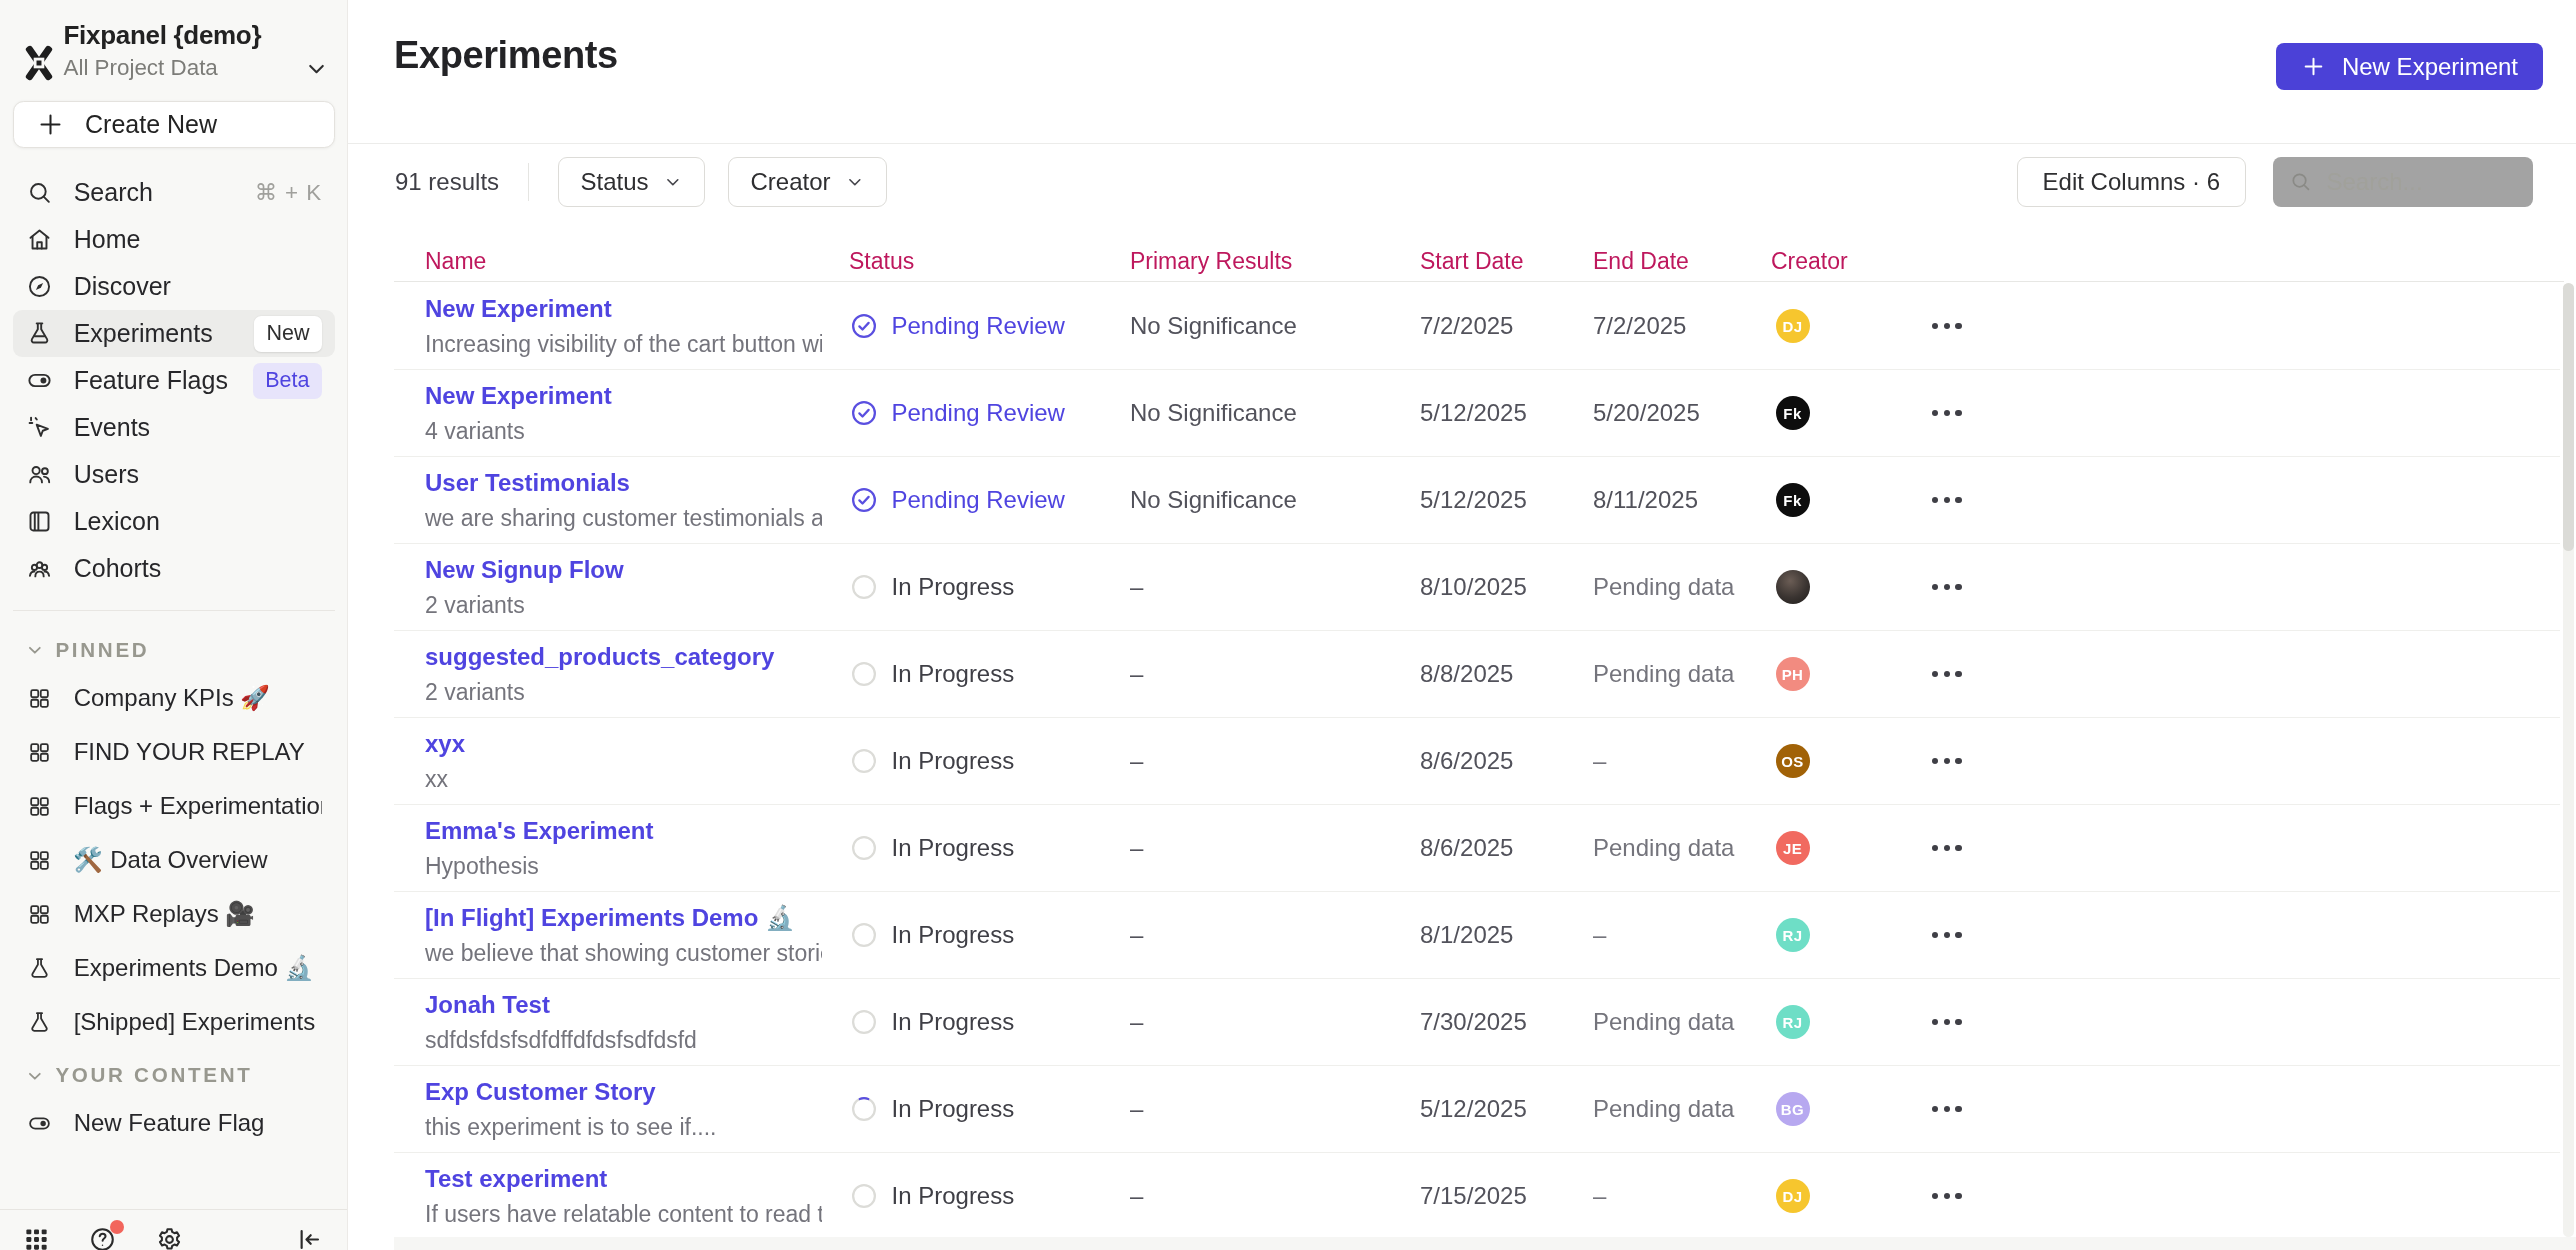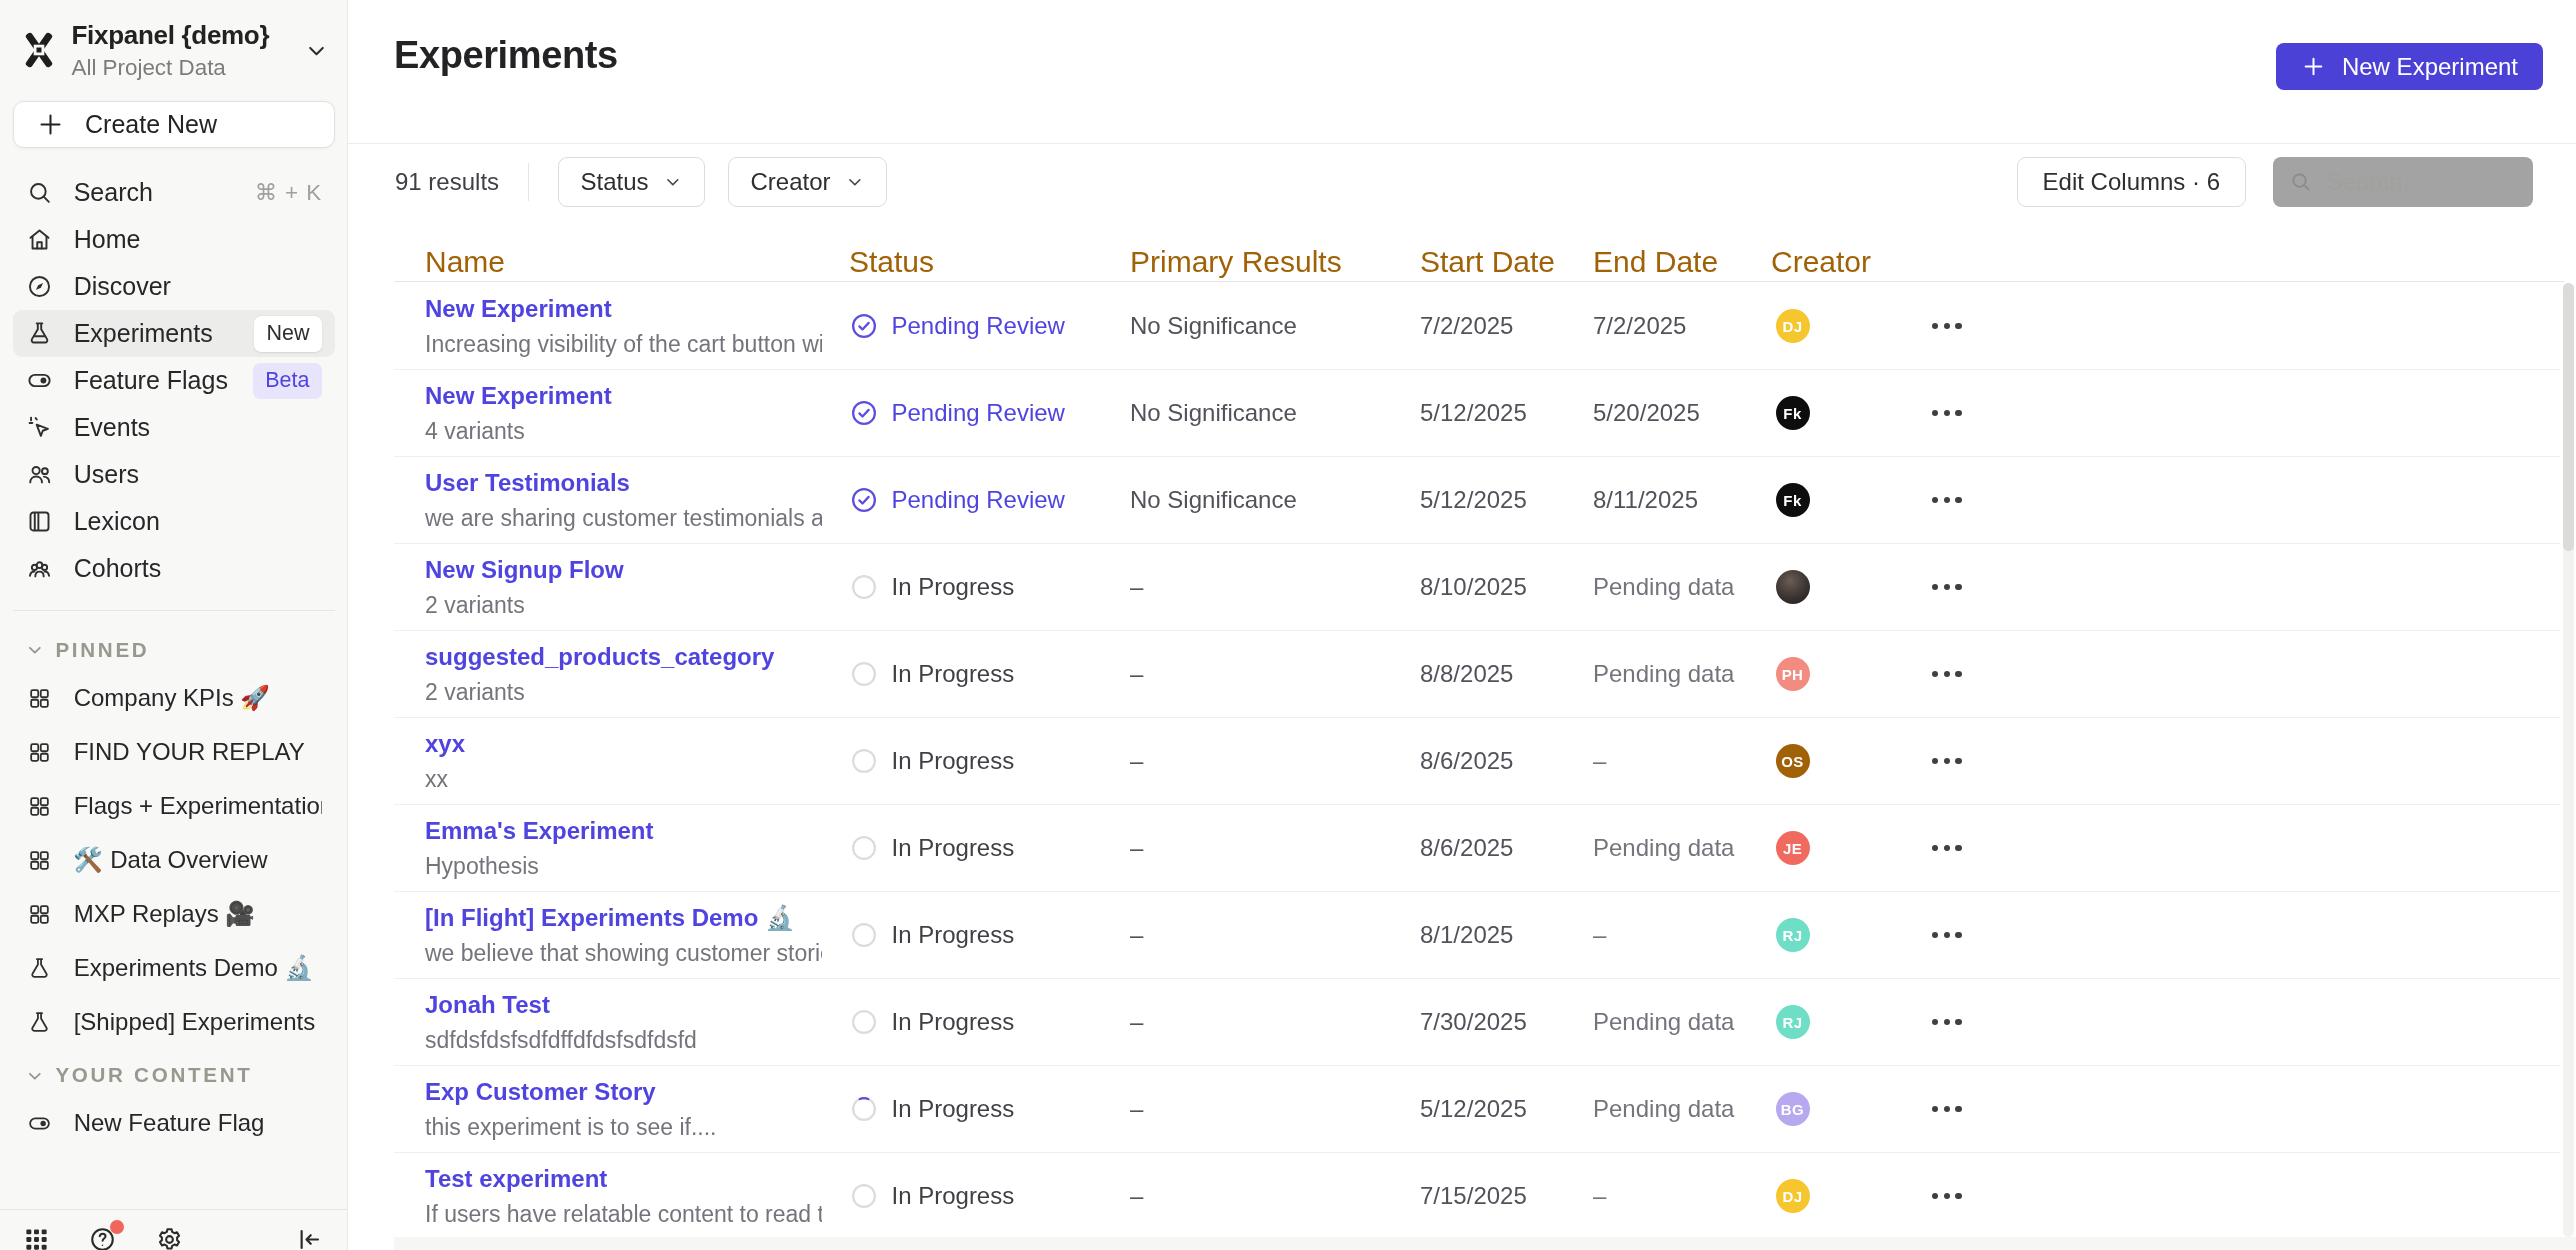--- a/index.html
+++ b/index.html
@@ -8,21 +8,21 @@
   }
   *{box-sizing:border-box}
   html,body{margin:0;padding:0}
   body{width:2576px;height:1250px;overflow:hidden;background:#fff;
        font-family:"Liberation Sans",sans-serif;color:var(--text);}
   .app{position:relative;width:2576px;height:1250px;overflow:hidden}
 
   
   .sidebar{position:absolute;left:0;top:0;bottom:0;width:348px;background:var(--side-bg);
            border-right:0.9px solid #eceae7;overflow:hidden}
-  .workspace{display:flex;align-items:center;gap:16px;padding:19.7px 18px 10.7px 21.5px;cursor:pointer}
+  .workspace{display:flex;align-items:flex-end;gap:8px;padding:19.7px 18px 10.7px 21.5px;cursor:pointer}
   .ws-text{flex:1;min-width:0}
   .ws-name{font-size:26px;font-weight:700;color:#222;letter-spacing:-0.3px;white-space:nowrap}
   .ws-sub{font-size:22.4px;color:#7c7c78;margin-top:4.5px;white-space:nowrap}
   .ws-chevron{color:#2f2f2f;display:flex}
   .create-new{margin:9px 12.5px 21.5px;height:47px;width:calc(100% - 25px);background:#fff;
               border:0.9px solid #e4e2de;border-radius:10.7px;display:flex;align-items:center;gap:21.5px;
               padding:0 23px;font-size:25px;font-weight:400;color:#232323;
               box-shadow:0 0.9px 2.7px rgba(0,0,0,.05);cursor:pointer;font-family:inherit}
   .nav{padding:0 12.5px}
   .nav-item{height:47px;display:flex;align-items:center;gap:19.7px;padding:0 12.5px;border-radius:9px;
@@ -64,21 +64,21 @@
              font-size:24px;color:#2f2f31;margin-right:27px;display:flex;align-items:center;cursor:pointer;
              font-family:inherit}
   .searchbox{width:260px;height:50px;background:#a3a3a3;border-radius:8px;display:flex;align-items:center;
              gap:12.5px;padding:0 16px}
   .searchbox input{border:none;background:transparent;outline:none;font-size:24px;color:#3f3f46;width:100%;
                    font-family:inherit}
   .searchbox input::placeholder{color:#a1a19b}
 
   .thead{position:absolute;top:98px;left:46px;right:12px;height:40px;display:grid;
          grid-template-columns:424px 281px 290px 173px 178px 161px 1fr;padding-left:31px;
-         align-items:center;font-size:30px;font-weight:500;color:#a16207;border-bottom:0.9px solid #e7e7e4}
+         align-items:center;font-size:23px;font-weight:500;color:#be185d;border-bottom:0.9px solid #e7e7e4}
   .tbody{position:absolute;top:139px;left:46px;right:16px;bottom:13.4px;overflow:hidden}
   .trow{height:87px;display:grid;grid-template-columns:424px 281px 290px 173px 178px 161px 1fr;
         padding-left:31px;align-items:center;border-bottom:0.9px solid #efefec}
   .cell-name{display:flex;flex-direction:column;justify-content:center;gap:8px;min-width:0;padding-right:27px}
   .exp-link{font-size:24px;font-weight:600;color:var(--accent);text-decoration:none;white-space:nowrap;
             overflow:hidden;text-overflow:ellipsis;cursor:pointer}
   .exp-desc{font-size:23px;color:#74747c;white-space:nowrap;overflow:hidden}
   .cell-status{display:flex;align-items:center;gap:12.5px;font-size:24px;color:#3f3f46}
   .ic-review,.ic-spin{display:none;flex:none}
   .ic-progress{display:flex;flex:none}

